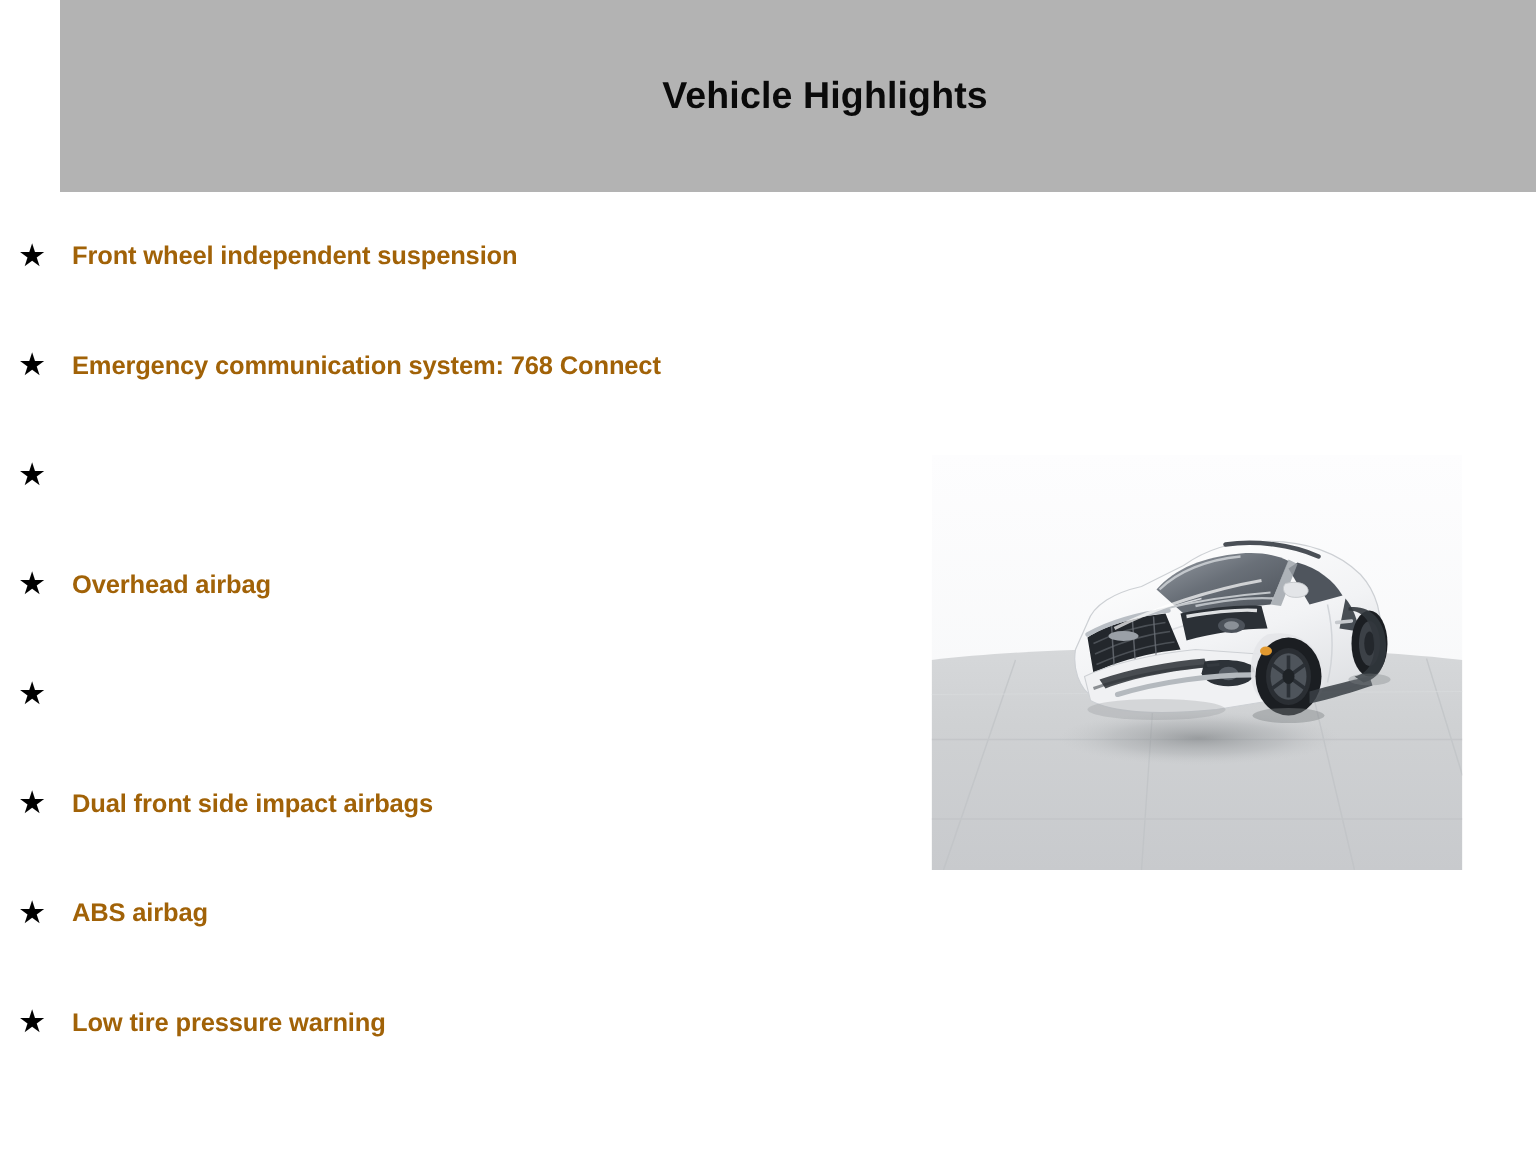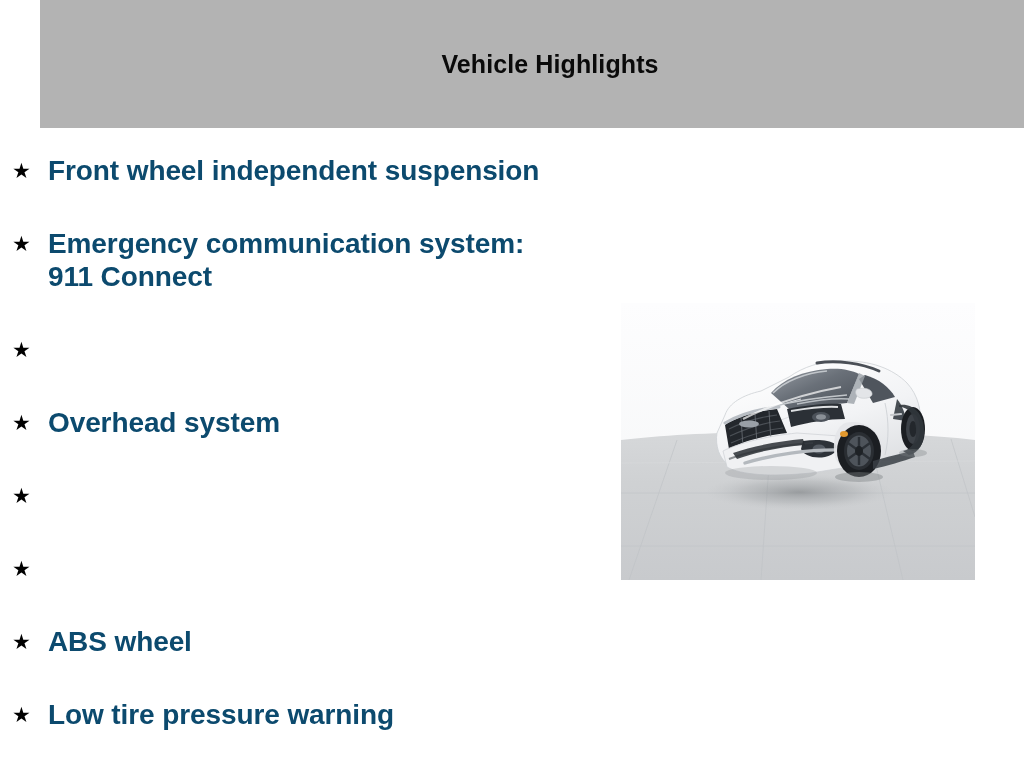--- a/index.html
+++ b/index.html
@@ -67,24 +67,24 @@
     flex: 0 0 auto;
     width: 36px;
     margin-left: 12px;
     font-size: 21px;
     line-height: 33px;
     color: #000000;
     text-align: left;
   }
   .highlight-text {
     flex: 1 1 auto;
-    font-size: 28px;
+    font-size: 17px;
     font-weight: bold;
     line-height: 33px;
-    color: #0c4a6e;
+    color: #a16207;
     max-width: 505px;
     letter-spacing: -0.1px;
   }
 
   
   .vehicle-photo {
     position: absolute;
     left: 621px;
     top: 303px;
     width: 354px;
@@ -107,38 +107,39 @@
     <div class="header-title">Vehicle Highlights</div>
   </div>
 
   <ul class="highlights-list" id="highlights-list">
   <li class="highlight-item">
         <span class="bullet-star">★</span>
         <span class="highlight-text">Front wheel independent suspension</span>
       </li>
       <li class="highlight-item">
         <span class="bullet-star">★</span>
-        <span class="highlight-text">Emergency communication system: 911 Connect</span>
-      </li>
-      <li class="highlight-item">
-        <span class="bullet-star">★</span>
-      </li>
-      <li class="highlight-item">
-        <span class="bullet-star">★</span>
-        <span class="highlight-text">Overhead system</span>
-      </li>
-      <li class="highlight-item">
-        <span class="bullet-star">★</span>
-      </li>
-      <li class="highlight-item">
-        <span class="bullet-star">★</span>
-      </li>
-      <li class="highlight-item">
-        <span class="bullet-star">★</span>
-        <span class="highlight-text">ABS wheel</span>
+        <span class="highlight-text">Emergency communication system: 768 Connect</span>
+      </li>
+      <li class="highlight-item">
+        <span class="bullet-star">★</span>
+      </li>
+      <li class="highlight-item">
+        <span class="bullet-star">★</span>
+        <span class="highlight-text">Overhead airbag</span>
+      </li>
+      <li class="highlight-item">
+        <span class="bullet-star">★</span>
+      </li>
+      <li class="highlight-item">
+        <span class="bullet-star">★</span>
+        <span class="highlight-text">Dual front side impact airbags</span>
+      </li>
+      <li class="highlight-item">
+        <span class="bullet-star">★</span>
+        <span class="highlight-text">ABS airbag</span>
       </li>
       <li class="highlight-item">
         <span class="bullet-star">★</span>
         <span class="highlight-text">Low tire pressure warning</span>
       </li>
     </ul>
 
   <div class="vehicle-photo">
     <svg class="photo-svg" viewBox="0 0 354 277" preserveAspectRatio="none">
       <defs>

